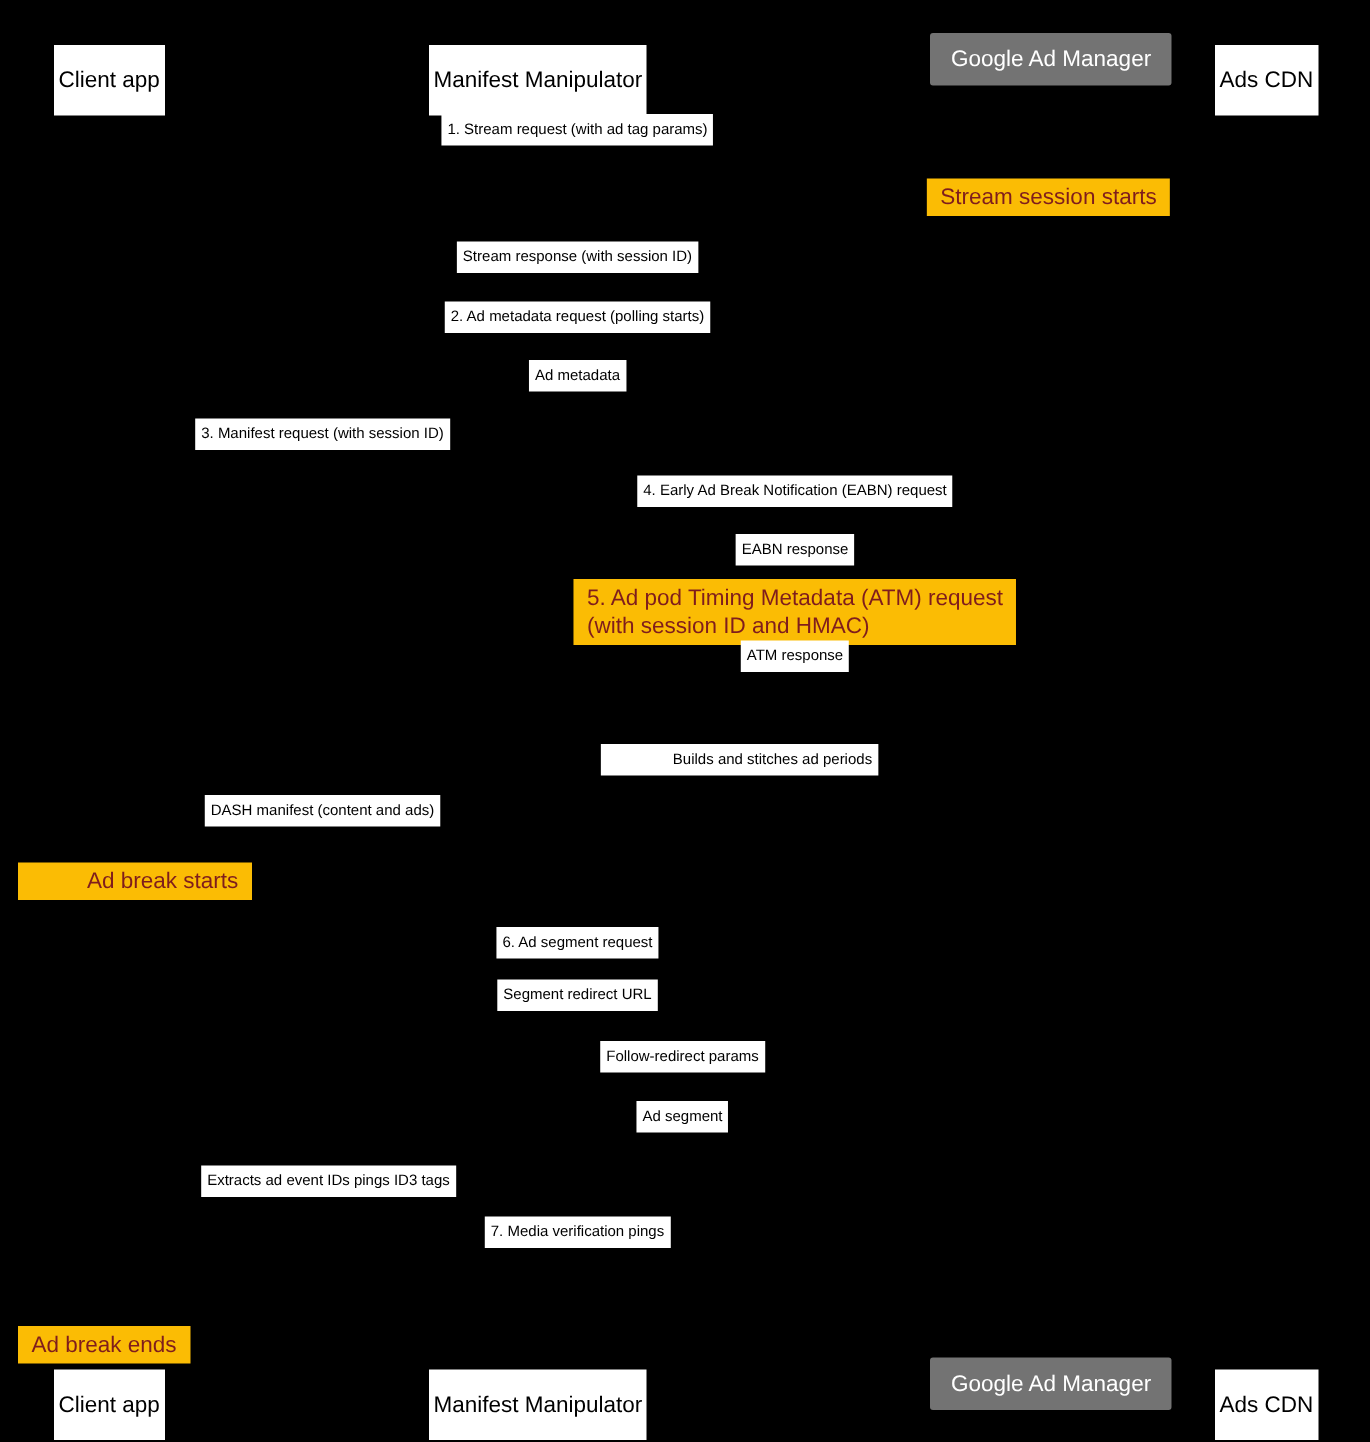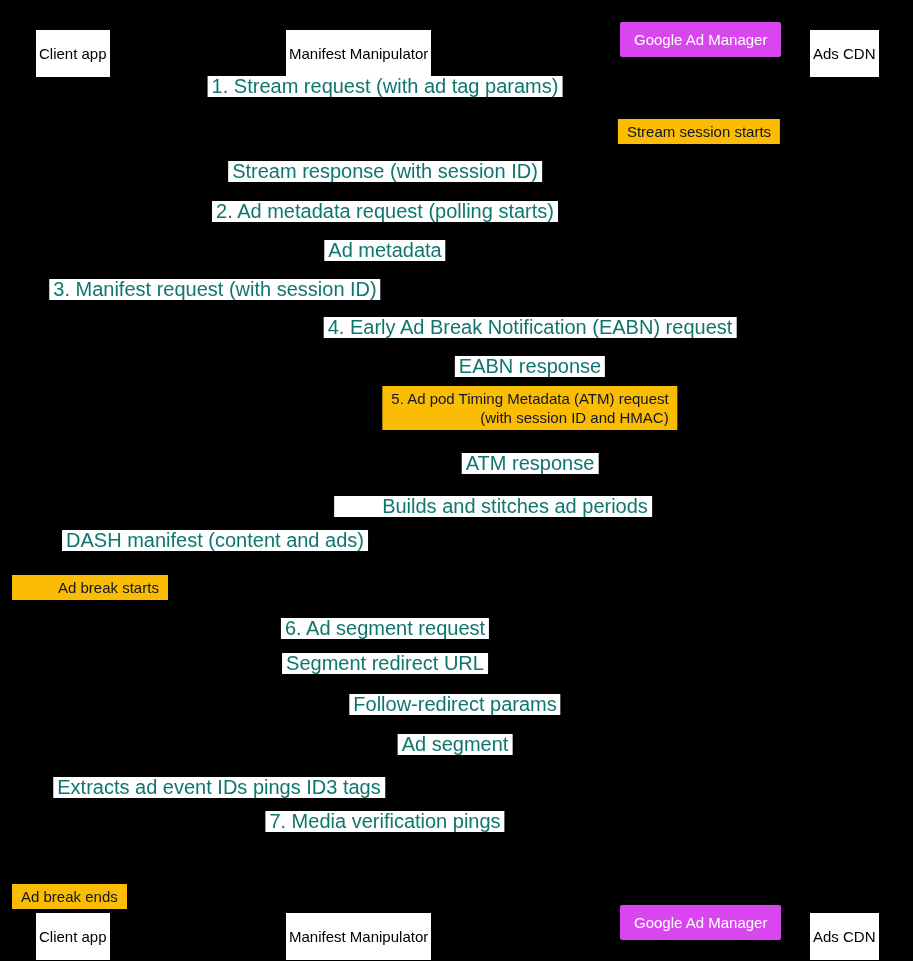--- a/index.html
+++ b/index.html
@@ -21,45 +21,45 @@
   .participant {
     position: absolute;
     background: #ffffff;
     color: #000000;
     font-size: 15px;
     line-height: 19px;
     padding: 14px 3px;
     white-space: nowrap;
   }
   .participant.blue {
-    background: #d946ef;
+    background: #737373;
     color: #ffffff;
     padding: 8px 14px;
     border-radius: 2px;
   }
   .msg {
     position: absolute;
     transform: translateX(-50%);
     background: #ffffff;
-    color: #0f766e;
-    font-size: 20px;
+    color: #000000;
+    font-size: 10px;
     line-height: 19px;
     padding: 1px 4px;
     white-space: nowrap;
     text-align: center;
   }
   .note {
     position: absolute;
     transform: translateX(-50%);
     background: #fbbc04;
-    color: #0f172a;
+    color: #7f1d1d;
     font-size: 15px;
     line-height: 19px;
     padding: 3px 9px;
-    text-align: right;
+    text-align: left;
     white-space: pre-line;
   }
   .note.edge {
     transform: none;
     white-space: nowrap;
   }
 </style>
 </head>
 <body>
 
@@ -82,21 +82,21 @@
 
   <div class="msg" style="left:215px; top:279px;">3. Manifest request (with session ID)</div>
 
   <div class="msg" style="left:530px; top:317px;">4. Early Ad Break Notification (EABN) request</div>
 
   <div class="msg" style="left:530px; top:356px;">EABN response</div>
 
   <div class="note" style="left:530px; top:386px;">5. Ad pod Timing Metadata (ATM) request
 (with session ID and HMAC)</div>
 
-  <div class="msg" style="left:530px; top:453px;">ATM response</div>
+  <div class="msg" style="left:530px; top:427px;">ATM response</div>
 
   <div class="msg" style="left:493px; top:496px;padding-left:48px;">Builds and stitches ad periods</div>
 
   <div class="msg" style="left:215px; top:530px;">DASH manifest (content and ads)</div>
 
   <div class="note edge" style="left:12px; top:575px;padding-left:46px;">Ad break starts</div>
 
   <div class="msg" style="left:385px; top:618px;">6. Ad segment request</div>
 
   <div class="msg" style="left:385px; top:653px;">Segment redirect URL</div>

